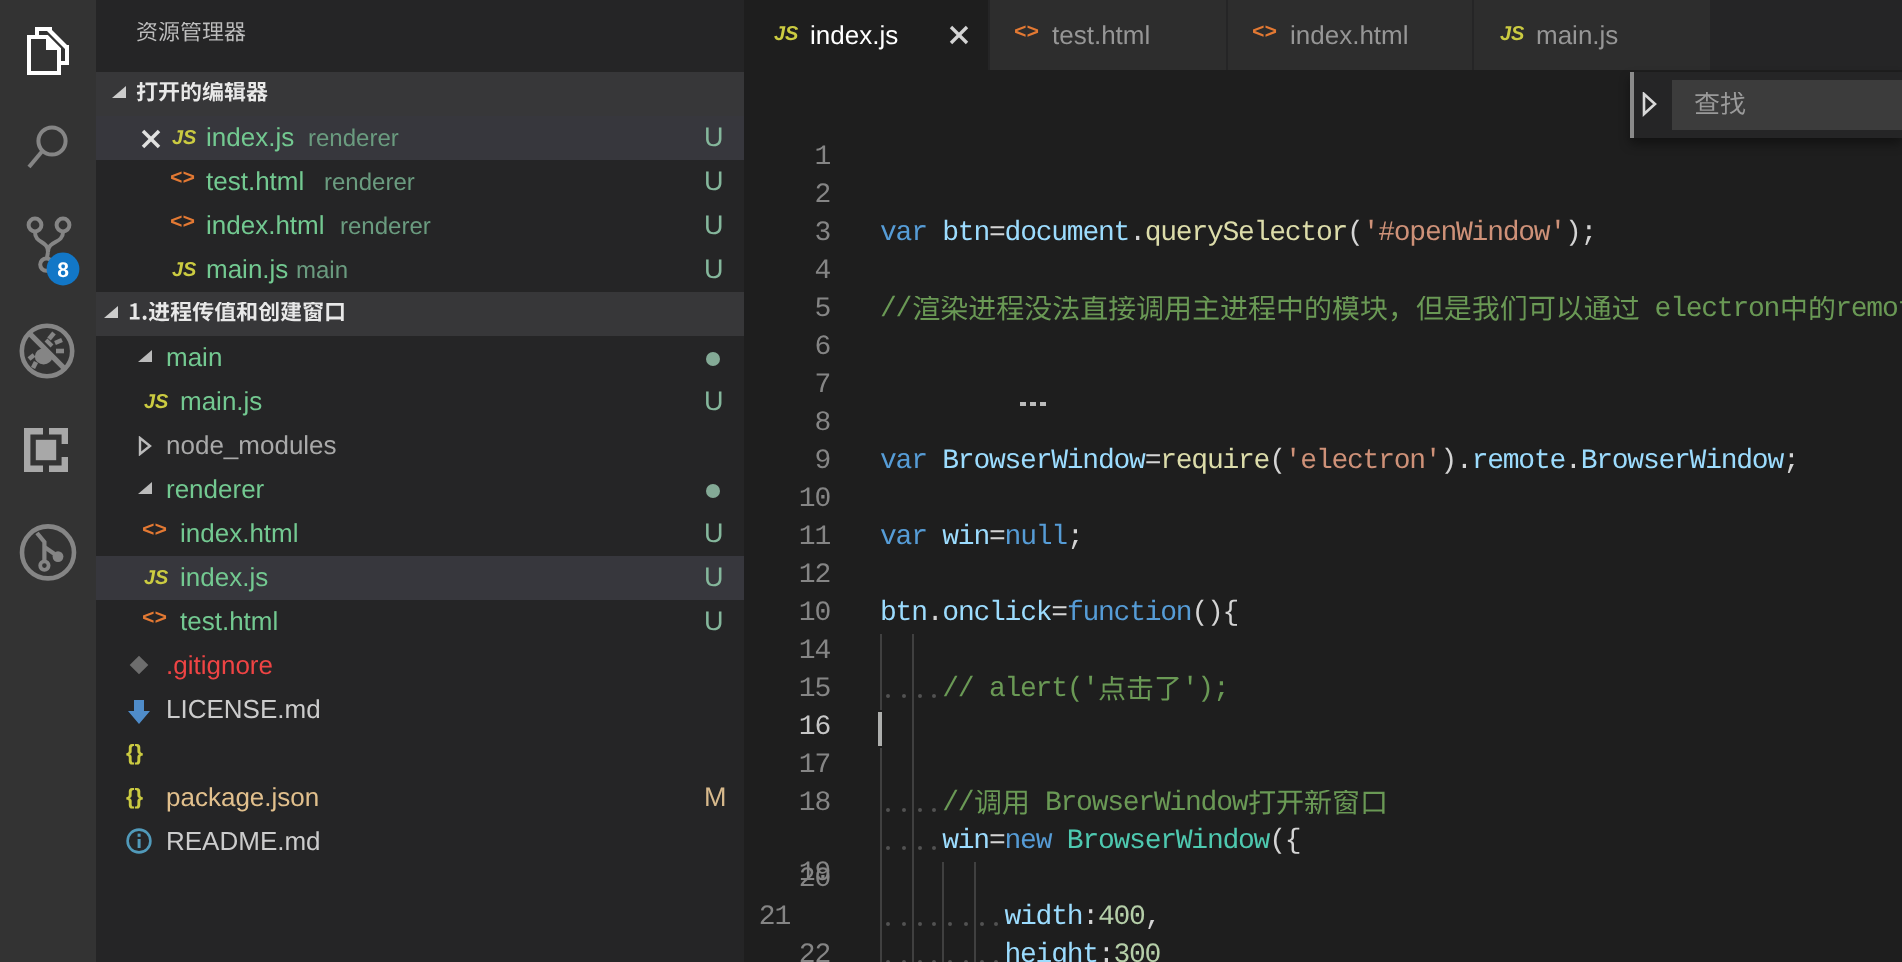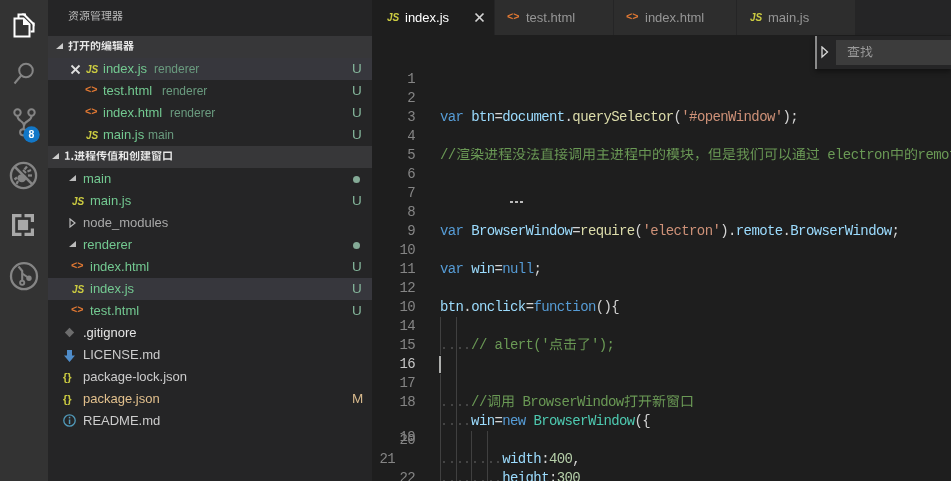--- a/index.html
+++ b/index.html
@@ -164,29 +164,28 @@
 <div class="lbl" style="left:90px;top:278px;color:#73c991;">index.js</div>
 <div style="left:352px;top:278px;width:14px;font-size:13.5px;line-height:22px;color:#85b79c;">U</div>
 <div style="left:71px;top:303px;width:18px;height:15px;color:#e37933;font-weight:bold;font-size:10.5px;line-height:15px;font-family:'Liberation Mono',monospace;">&lt;&gt;</div>
 <div class="lbl" style="left:90px;top:300px;color:#73c991;">test.html</div>
 <div style="left:352px;top:300px;width:14px;font-size:13.5px;line-height:22px;color:#85b79c;">U</div>
 <div style="left:64px;top:327px;">
       <svg width="11" height="11" viewBox="0 0 11 11">
 <rect x="2.2" y="2.2" width="6.6" height="6.6" transform="rotate(45 5.5 5.5)" fill="#6d6d6d"></rect>
       </svg>
     </div>
-<div class="lbl" style="left:83px;top:322px;color:#e5e5e5;">.gitignore</div>
+<div class="lbl" style="left:83px;top:322px;color:#ef4444;">.gitignore</div>
 <div style="left:64px;top:350px;">
       <svg width="11" height="12" viewBox="0 0 11 12">
 <path d="M3 0 L8 0 L8 5.5 L11 5.5 L5.5 12 L0 5.5 L3 5.5 Z" fill="#4f8cc9"></path>
       </svg>
     </div>
 <div class="lbl" style="left:83px;top:344px;color:#cccccc;">LICENSE.md</div>
 <div style="left:63px;top:370px;width:16px;height:15px;color:#cbcb41;font-weight:bold;font-size:11px;line-height:15px;">{}</div>
-<div class="lbl" style="left:83px;top:366px;color:#cccccc;">package-lock.json</div>
 <div style="left:63px;top:392px;width:16px;height:15px;color:#cbcb41;font-weight:bold;font-size:11px;line-height:15px;">{}</div>
 <div class="lbl" style="left:83px;top:388px;color:#e2c08d;">package.json</div>
 <div style="left:352px;top:388px;width:14px;font-size:13.5px;line-height:22px;color:#d7b98c;">M</div>
 <div style="left:63px;top:414px;">
       <svg width="13" height="13" viewBox="0 0 13 13">
 <circle cx="6.5" cy="6.5" r="5.7" fill="none" stroke="#519aba" stroke-width="1.3"></circle>
 <rect x="5.8" y="5.5" width="1.5" height="4.5" fill="#519aba"></rect>
 <rect x="5.8" y="2.8" width="1.5" height="1.6" fill="#519aba"></rect>
       </svg>
     </div>

